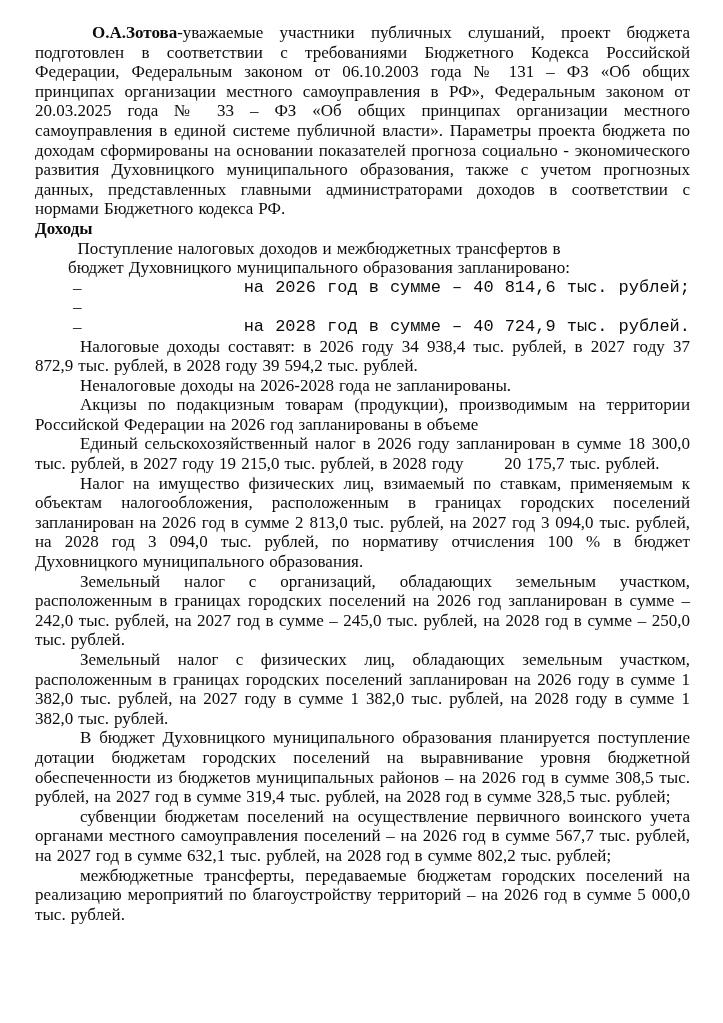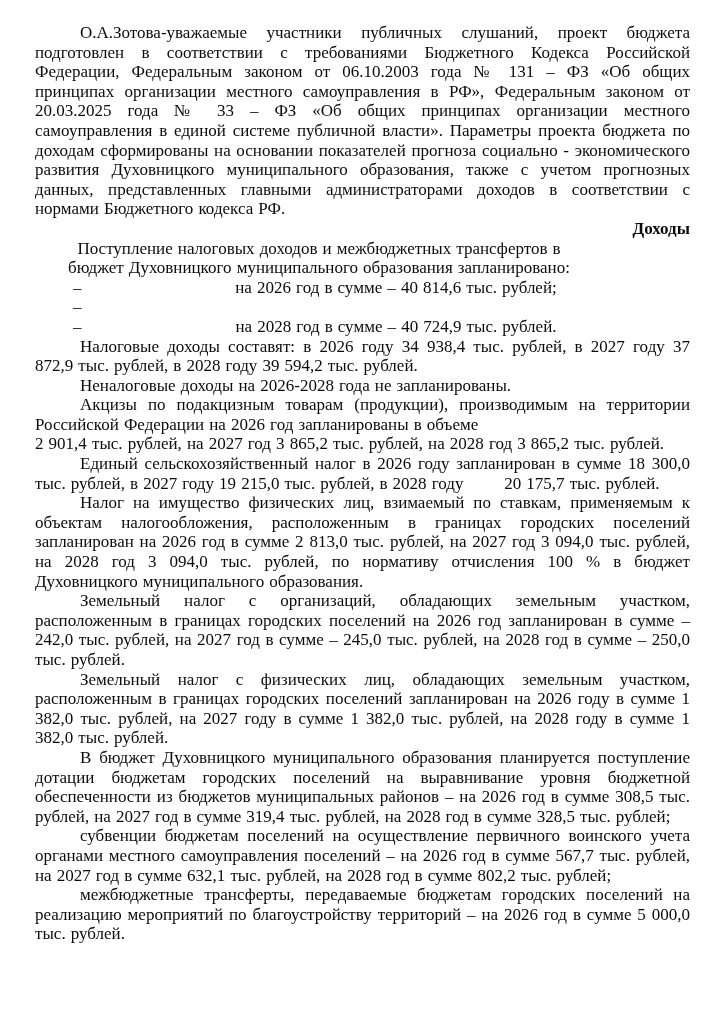--- a/index.html
+++ b/index.html
@@ -16,39 +16,39 @@
     padding: 23px 33px 0 35px;
     font-size: 17px;
     line-height: 19.6px;
     word-spacing: 0.05em;
     text-align: justify;
     overflow: hidden;
   }
   p { margin: 0; }
   .para { text-indent: 45px; }
   .noindent { text-indent: 0; }
-  .speaker { font-weight: normal; }
+  .speaker { font-weight: bold; margin-left: 12px; }
   .heading {
-    text-align: right;
+    text-align: left;
     font-weight: bold;
     text-indent: 0;
   }
   .center-para {
     text-align: center;
     text-indent: 0;
     margin-left: 33px;
     margin-right: 120px;
   }
   .list { }
   .list-item { display: flex; }
   .dash {
     flex: 0 0 29px;
     margin-left: 38px;
   }
-  .li-text { flex: 1 1 auto; text-align: center; }
+  .li-text { flex: 1 1 auto; text-align: right; font-family: Liberation Mono, monospace; }
 </style>
 </head>
 <body>
 
 <div class="page">
 
   <p class="para"><span class="speaker">О.А.Зотова</span><span>-уважаемые участники публичных слушаний, проект бюджета подготовлен в соответствии с требованиями Бюджетного Кодекса Российской Федерации, Федеральным законом от 06.10.2003 года № 131 – ФЗ «Об общих принципах организации местного самоуправления в РФ», Федеральным законом от 20.03.2025 года № 33 – ФЗ «Об общих принципах организации местного самоуправления в единой системе публичной власти». Параметры проекта бюджета по доходам сформированы на основании показателей прогноза социально - экономического развития Духовницкого муниципального образования, также с учетом прогнозных данных, представленных главными администраторами доходов в соответствии с нормами Бюджетного кодекса РФ.</span></p>
 
   <p class="heading">Доходы</p>
 
@@ -68,21 +68,20 @@
     </div>
   </div>
 
   <p class="para">Налоговые доходы составят: в 2026 году 34 938,4 тыс. рублей, в 2027 году 37 872,9 тыс. рублей, в 2028 году 39 594,2 тыс. рублей.</p>
 
   <p class="para">Неналоговые доходы на 2026-2028 года не запланированы.</p>
 
 
   <p class="para">Акцизы по подакцизным товарам (продукции), производимым на территории Российской Федерации на 2026 год запланированы в объеме</p>
 
-  <p class="noindent">2 901,4 тыс. рублей, на 2027 год 3 865,2 тыс. рублей, на 2028 год 3 865,2 тыс. рублей.</p>
 
   <p class="para">Единый сельскохозяйственный налог в 2026 году запланирован в сумме 18 300,0 тыс. рублей, в 2027 году 19 215,0 тыс. рублей, в 2028 году &nbsp;&nbsp;&nbsp;&nbsp;&nbsp;&nbsp; 20 175,7 тыс. рублей.</p>
 
   <p class="para">Налог на имущество физических лиц, взимаемый по ставкам, применяемым к объектам налогообложения, расположенным в границах городских поселений запланирован на 2026 год в сумме 2 813,0 тыс. рублей, на 2027 год 3 094,0 тыс. рублей, на 2028 год 3 094,0 тыс. рублей, по нормативу отчисления 100 % в бюджет Духовницкого муниципального образования.</p>
 
   <p class="para">Земельный налог с организаций, обладающих земельным участком, расположенным в границах городских поселений на 2026 год запланирован в сумме – 242,0 тыс. рублей, на 2027 год в сумме – 245,0 тыс. рублей, на 2028 год в сумме – 250,0 тыс. рублей.</p>
 
   <p class="para">Земельный налог с физических лиц, обладающих земельным участком, расположенным в границах городских поселений запланирован на 2026 году в сумме 1 382,0 тыс. рублей, на 2027 году в сумме 1 382,0 тыс. рублей, на 2028 году в сумме 1 382,0 тыс. рублей.</p>
 
   <p class="para">В бюджет Духовницкого муниципального образования планируется поступление дотации бюджетам городских поселений на выравнивание уровня бюджетной обеспеченности из бюджетов муниципальных районов – на 2026 год в сумме 308,5 тыс. рублей, на 2027 год в сумме 319,4 тыс. рублей, на 2028 год в сумме 328,5 тыс. рублей;</p>

